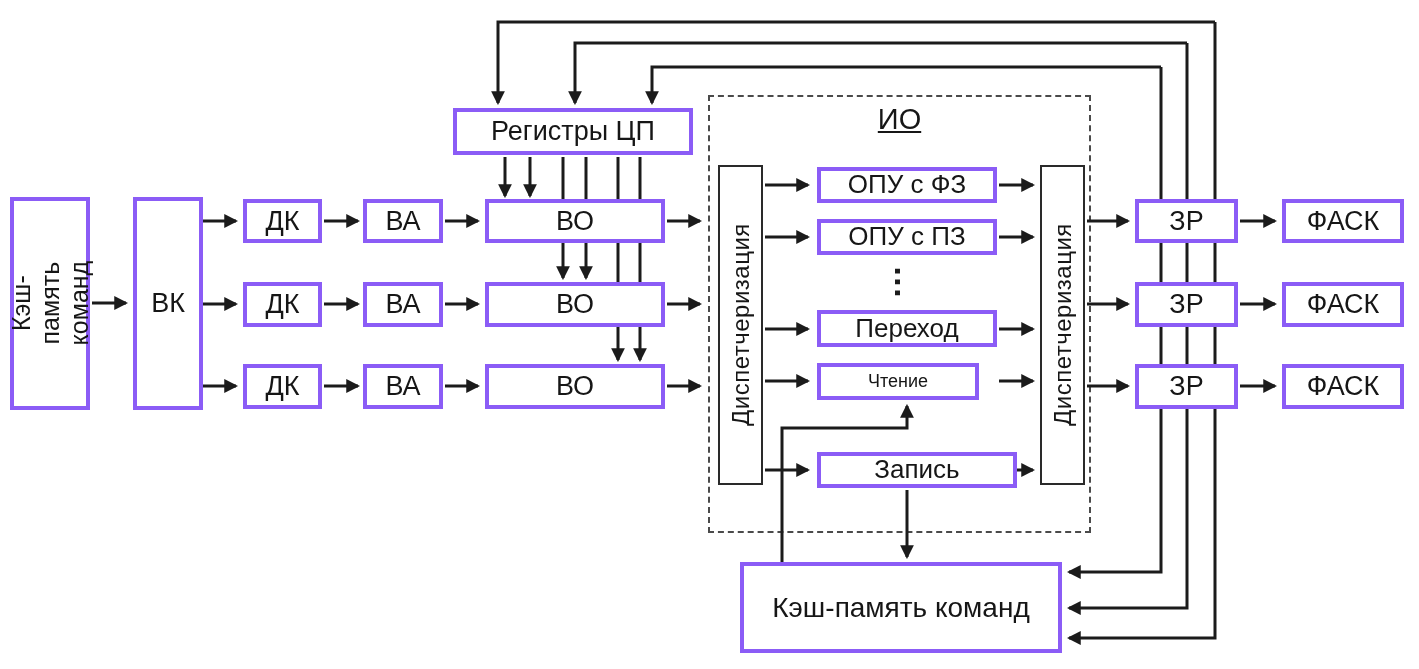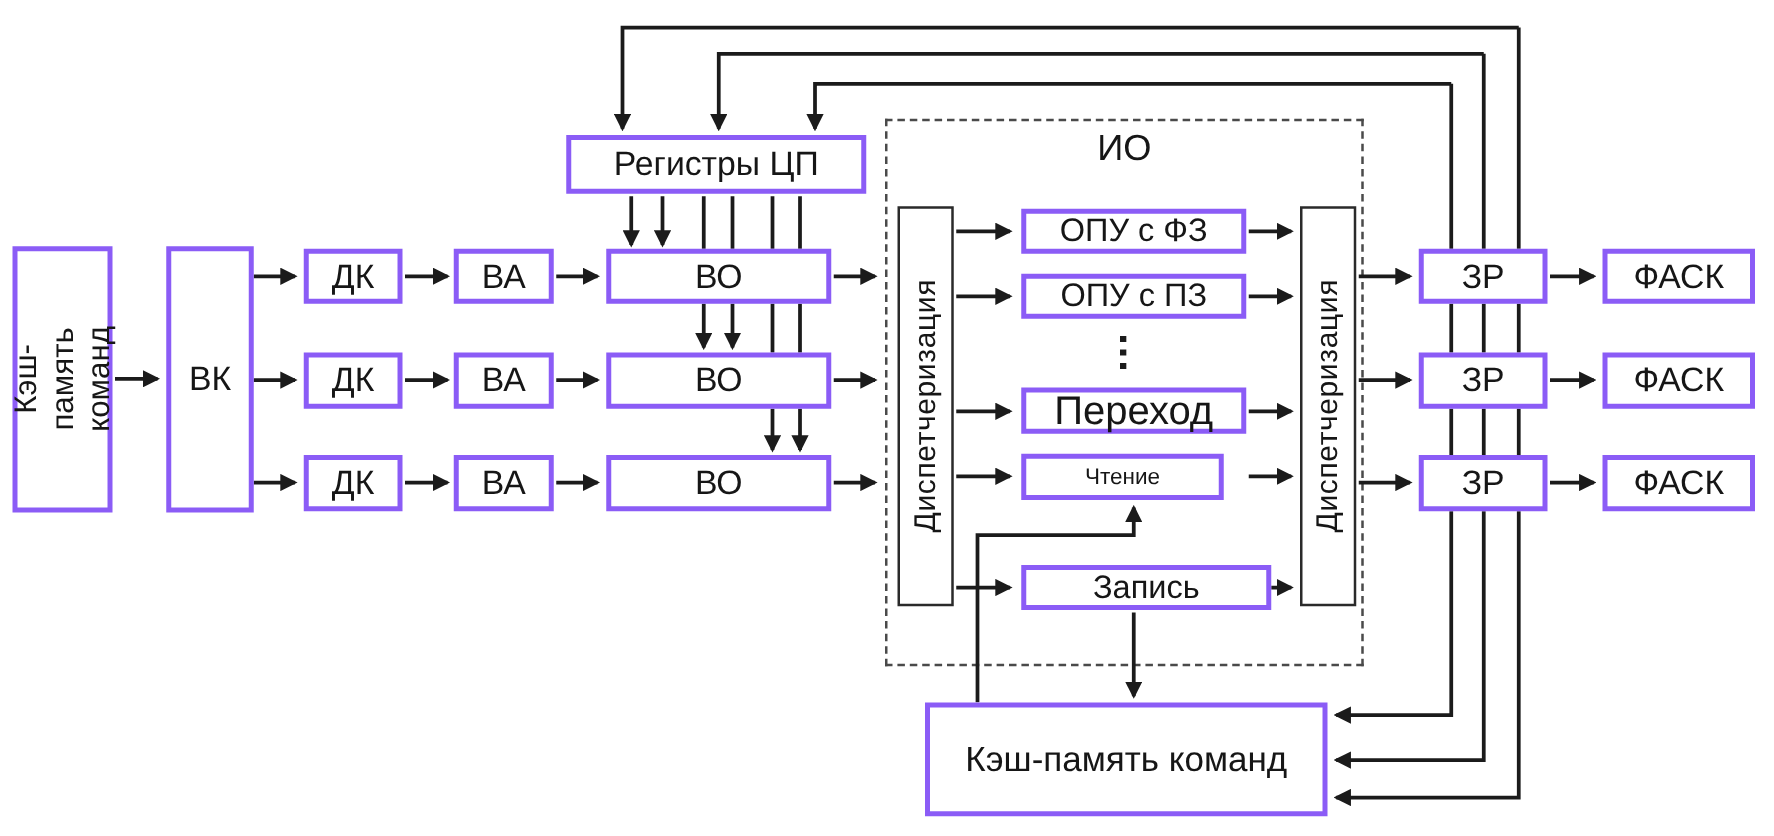--- a/index.html
+++ b/index.html
@@ -28,20 +28,21 @@
     border:2px dashed #4a4a4a;
     box-sizing:border-box;
     background:transparent;
     z-index:0;
   }
   .iotitle{
     position:absolute;
     z-index:1;
     font-size:29px;
     text-align:center;
+    text-decoration:underline;
   }
   .rot{
     transform:rotate(-90deg);
     white-space:nowrap;
     font-size:24px;
     letter-spacing:0.5px;
   }
   .rotwrap{
     transform:rotate(-90deg);
     width:200px;
@@ -192,21 +193,21 @@
     <div class="rot">Диспетчеризация</div>
   </div>
 
   <div class="blk" style="left:817px;top:167px;width:180px;height:36px;font-size:26px;">
     <span>ОПУ с ФЗ</span>
     </div>
   <div class="blk" style="left:817px;top:219px;width:180px;height:36px;font-size:26px;">
     <span>ОПУ с ПЗ</span>
     </div>
   <div class="dots" style="left:887px;top:262px;width:40px;height:40px;">…</div>
-  <div class="blk" style="left:817px;top:310px;width:180px;height:37px;font-size:32px;">
+  <div class="blk" style="left:817px;top:310px;width:180px;height:37px;font-size:26px;">
     <span>Переход</span>
     </div>
   <div class="blk" style="left:817px;top:363px;width:162px;height:37px;font-size:18px;text-align:right;">
     <span>Чтение</span>
     </div>
   <div class="blk" style="left:817px;top:452px;width:200px;height:36px;font-size:26px;">
     <span>Запись</span>
     </div>
 
   <div class="blk" style="left:1135px;top:199px;width:103px;height:44px;">

